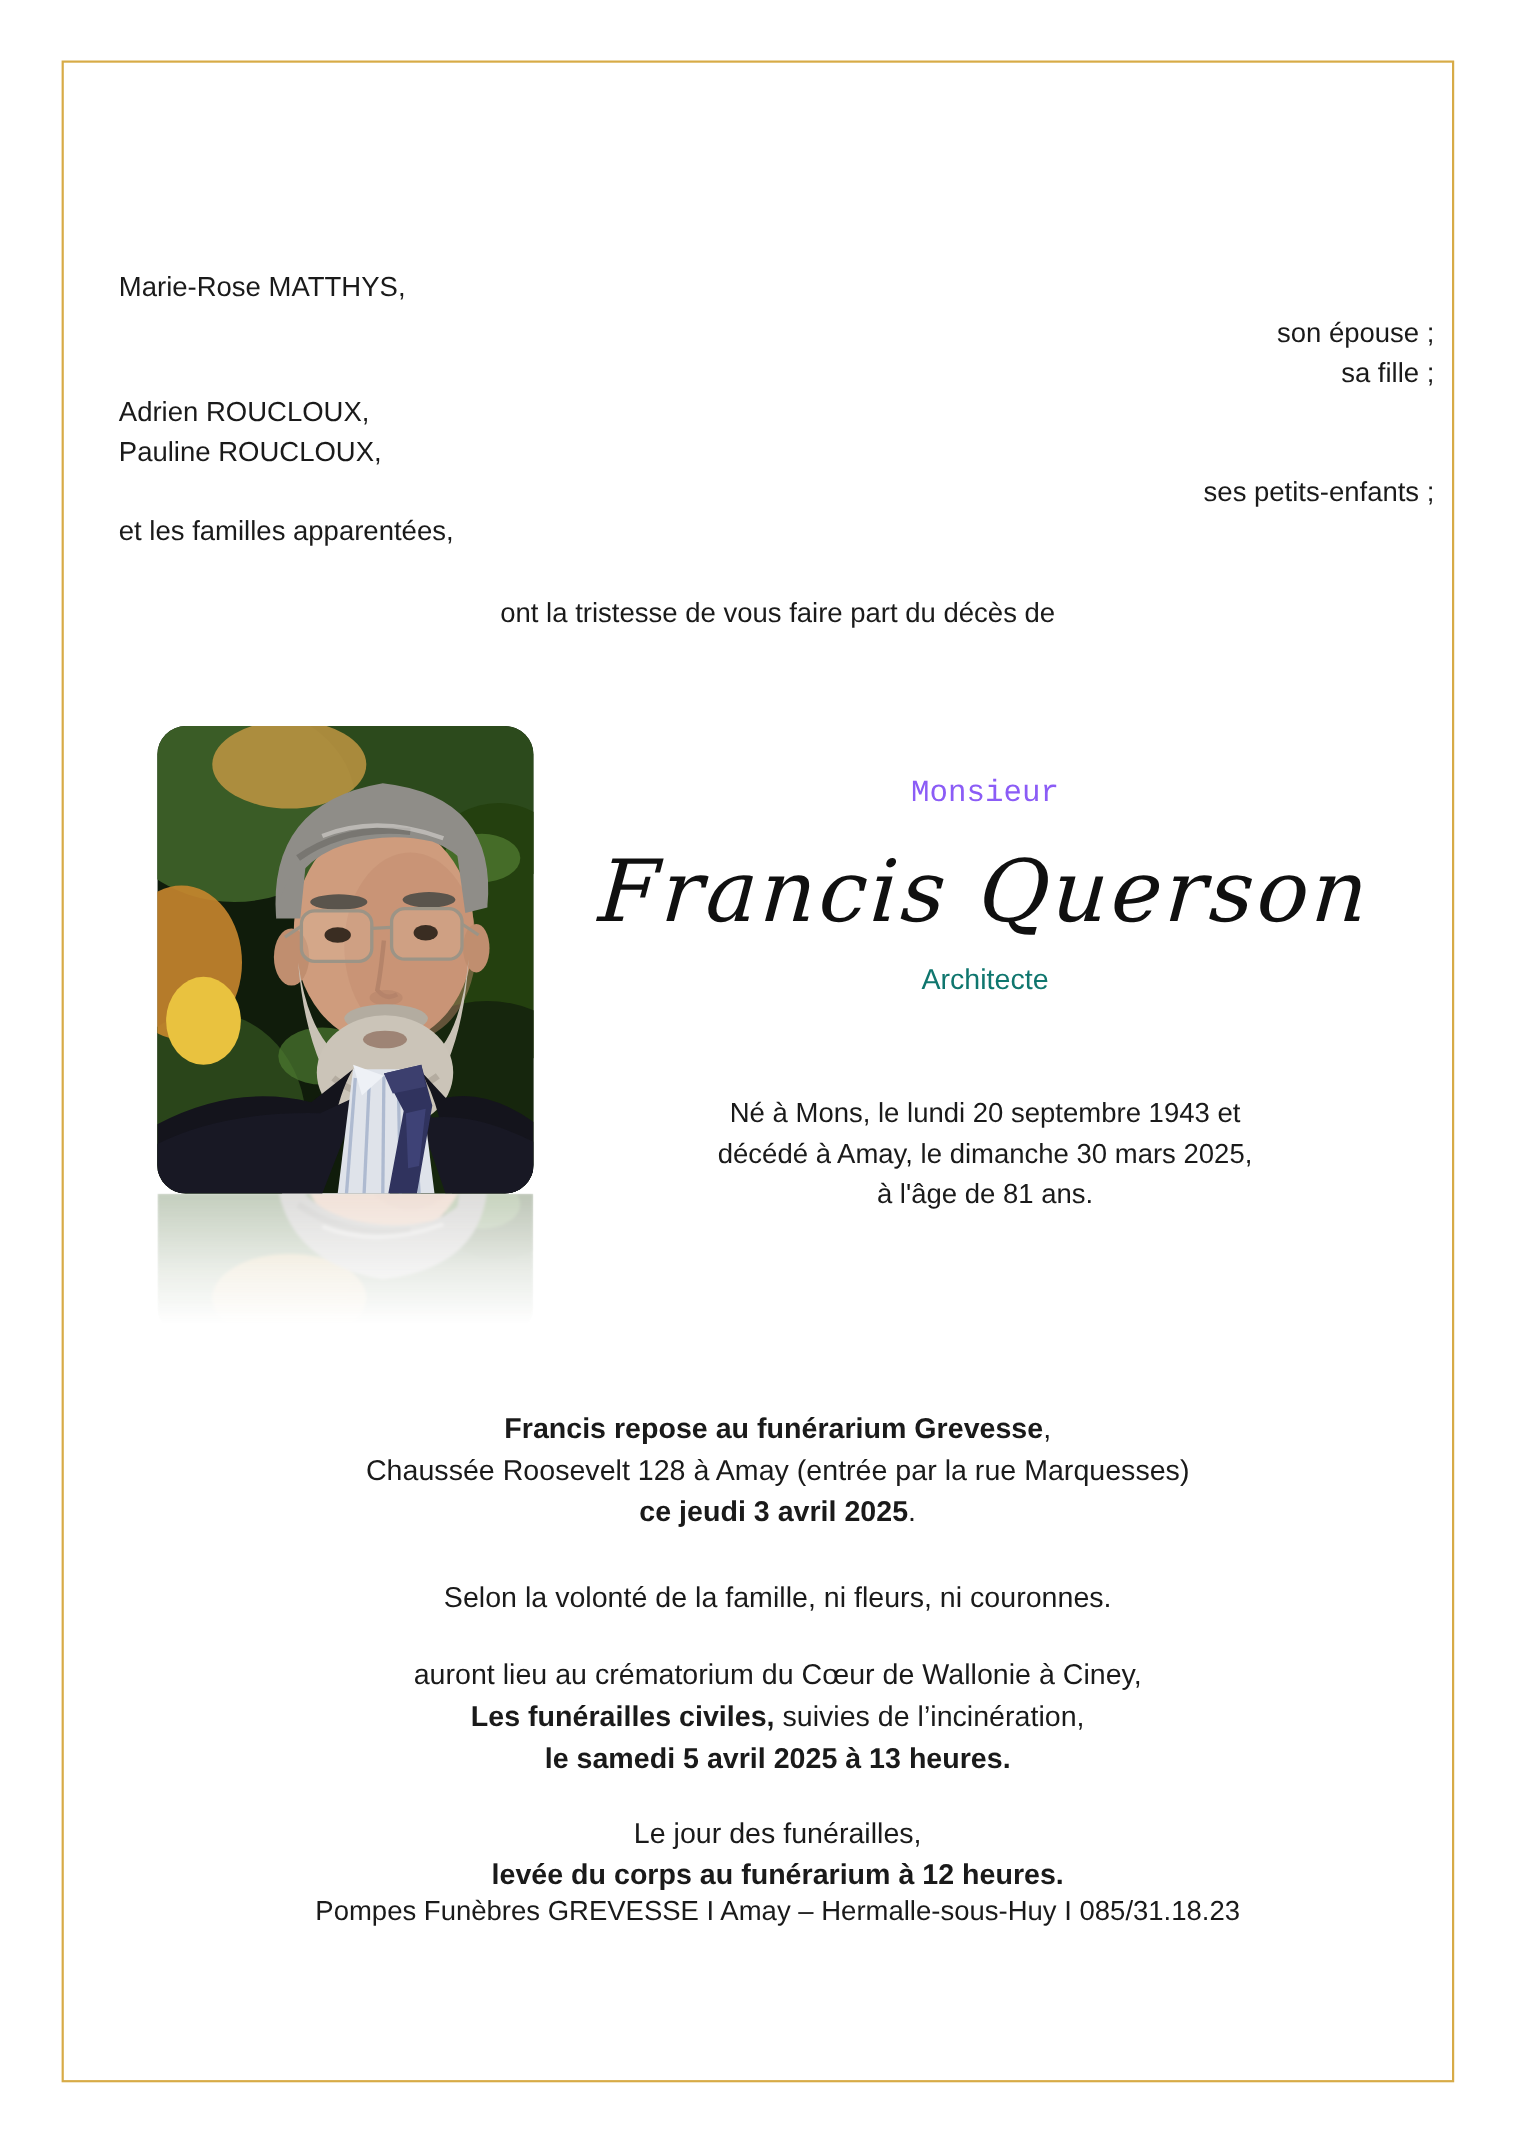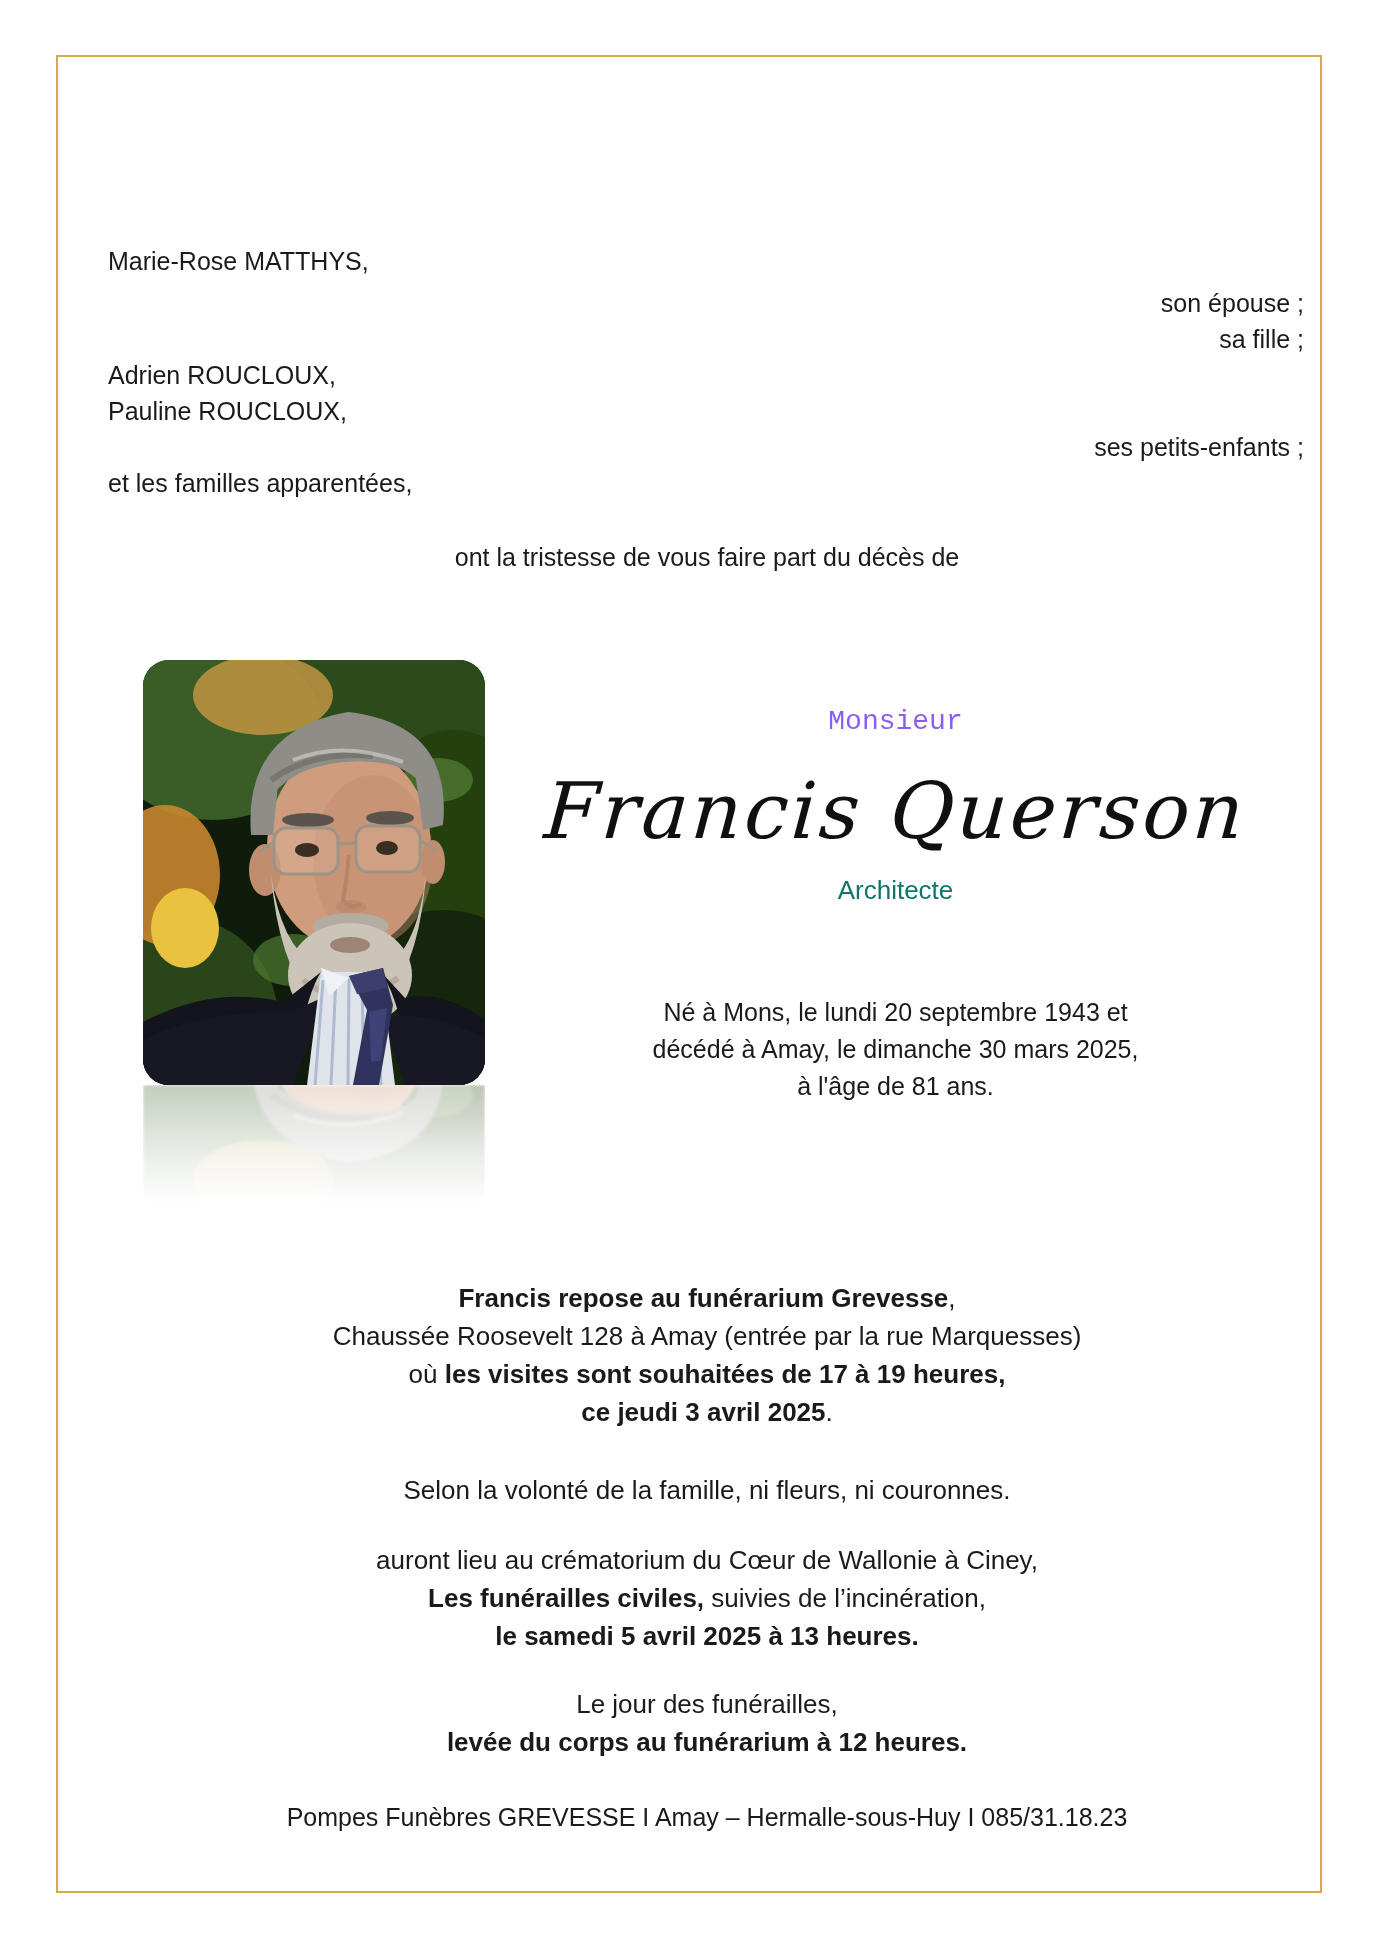--- a/index.html
+++ b/index.html
@@ -62,21 +62,20 @@
   .profession{margin-top:14px;font-size:26px;color:#0f766e;}
   .dates{margin-top:88px;font-size:25px;line-height:37px;}
   
   .para{text-align:center;font-size:26px;line-height:38px;}
   .p-repose{margin-top:64px;}
   .p-wishes{margin-top:40px;}
   .p-funeral{margin-top:32px;}
   .p-day{margin-top:30px;}
   .b{font-weight:bold;}
   .footer-line{
-    margin-top:42px;
     text-align:center;
     font-size:25px;
   }
 </style>
 </head>
 <body>
 
 <div class="page">
   <div class="frame">
 
@@ -181,21 +180,20 @@
           <div>Né à Mons, le lundi 20 septembre 1943 et</div>
           <div>décédé à Amay, le dimanche 30 mars 2025,</div>
           <div>à l'âge de 81 ans.</div>
         </div>
       </div>
     </div>
 
     <div class="para p-repose">
       <div><span class="b">Francis repose au funérarium Grevesse</span><span>,</span></div>
       <div>Chaussée Roosevelt 128 à Amay (entrée par la rue Marquesses)</div>
-      <div><span>où </span><span class="b">les visites sont souhaitées de 17 à 19 heures,</span></div>
       <div><span class="b">ce jeudi 3 avril 2025</span><span>.</span></div>
     </div>
 
     <div class="para p-wishes">
       <div>Selon la volonté de la famille, ni fleurs, ni couronnes.</div>
     </div>
 
     <div class="para p-funeral">
       <div>auront lieu au crématorium du Cœur de Wallonie à Ciney,</div>
       <div><span class="b">Les funérailles civiles,</span><span> suivies de l’incinération,</span></div>

